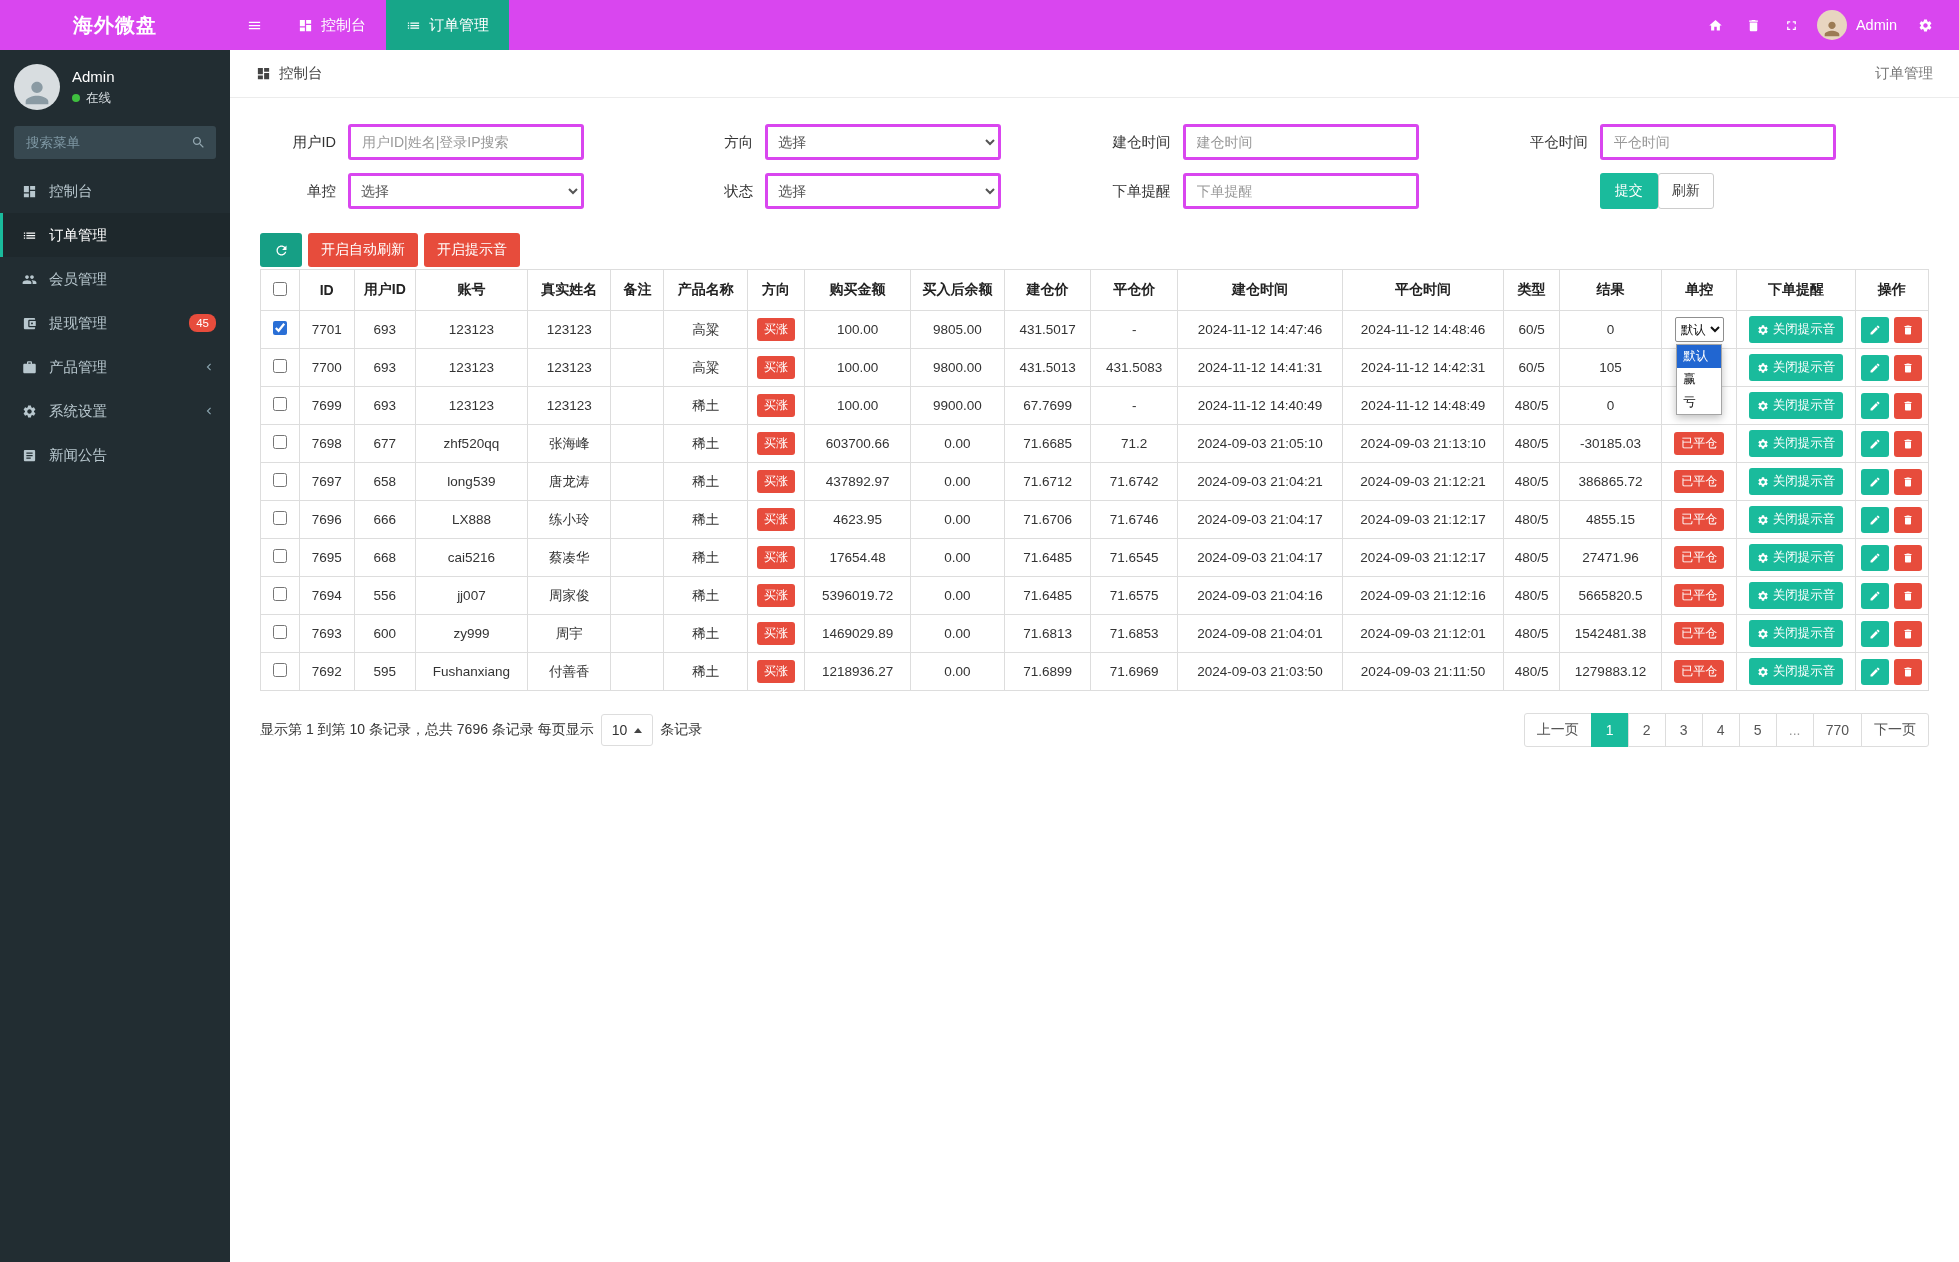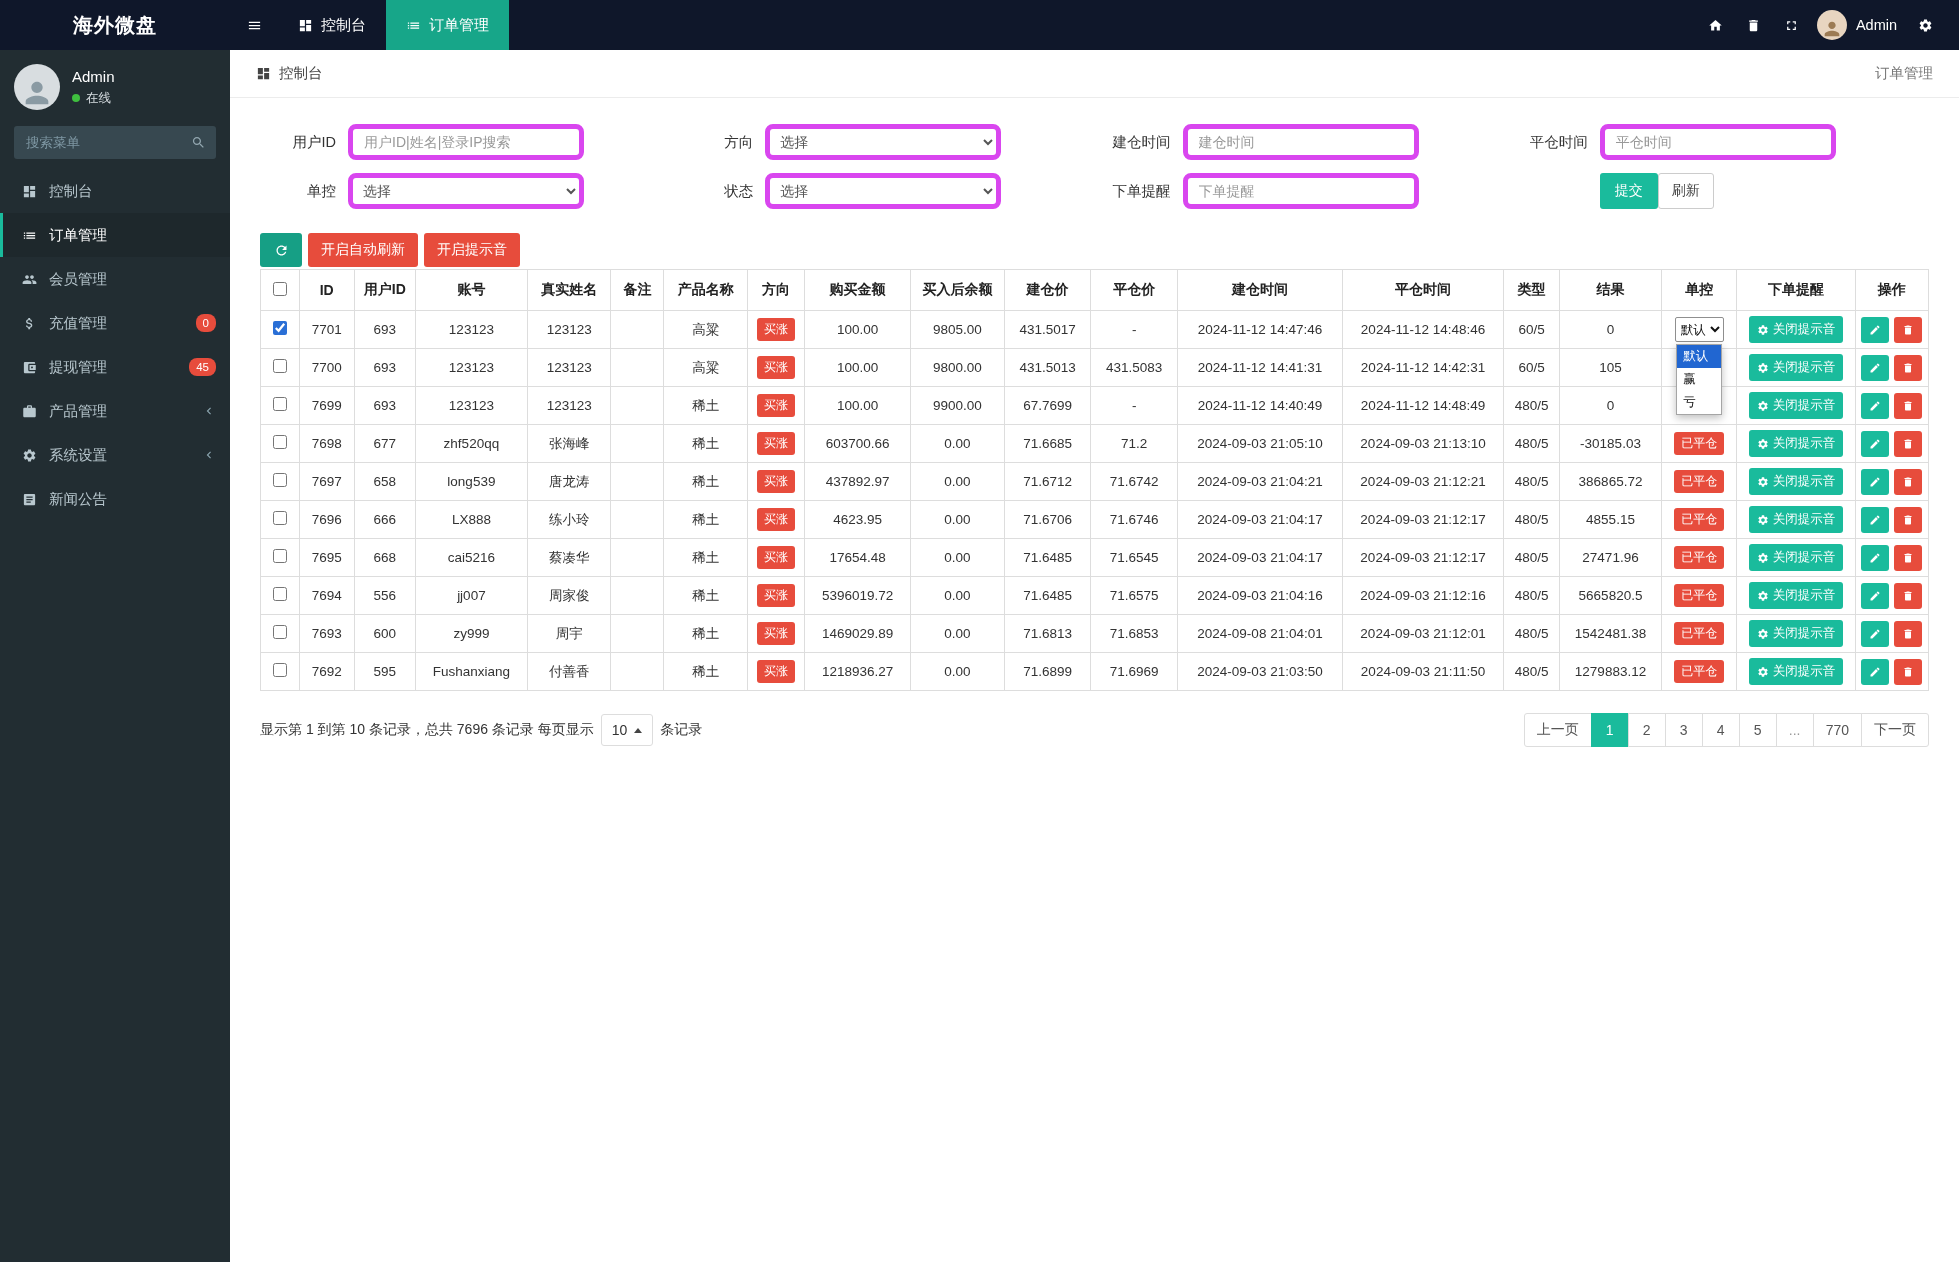--- a/index.html
+++ b/index.html
@@ -5,21 +5,21 @@
 *{box-sizing:border-box;margin:0;padding:0}
 html,body{width:1959px;height:1262px;overflow:hidden}
 body{font-family:"Liberation Sans","DejaVu Sans",sans-serif;font-size:14px;color:#333;background:#fff}
 input,select,button{font-family:inherit}
 input[type=checkbox]{accent-color:#2a6fd6;width:14px;height:14px}
 .ic{display:inline-flex;align-items:center;justify-content:center}
 .ic svg{width:15px;height:15px;fill:currentColor}
 .ic.sm svg{width:12px;height:12px}
 
 
-.topbar{height:50px;background:#0f172a;display:flex;color:#fff}
+.topbar{height:50px;background:#d946ef;display:flex;color:#fff}
 .logo{width:230px;display:flex;align-items:center;justify-content:center;font-size:20px;font-weight:bold;letter-spacing:1px;flex:none}
 .topbar-main{flex:1;display:flex;align-items:stretch;min-width:0}
 .icon-btn{background:transparent;border:0;color:#fff;display:flex;align-items:center;justify-content:center;cursor:pointer}
 .hamburger{width:48px}
 .topbar-tabs{display:flex}
 .top-tab{display:flex;align-items:center;gap:8px;padding:0 20px;font-size:15px;cursor:pointer}
 .top-tab.active{background:#17A689}
 .topbar-right{margin-left:auto;display:flex;align-items:center;gap:2px;padding-right:16px}
 .topbar-right .icon-btn{width:36px;height:50px}
 .avatar-sm{width:30px;height:30px;border-radius:50%;background:#e8d5c0;color:#9c7b54;display:flex;align-items:flex-end;justify-content:center;overflow:hidden;margin:0 5px;cursor:pointer}
@@ -52,21 +52,21 @@
 .main{flex:1;display:flex;flex-direction:column;background:#fff;min-width:0}
 .content-header{height:48px;flex:none;display:flex;align-items:center;justify-content:space-between;padding:0 26px;border-bottom:1px solid #ececec;color:#444;font-size:14.5px}
 .ch-left{display:flex;align-items:center;gap:8px}
 .ch-right{color:#777}
 .content-body{padding:26px 30px 0;flex:1;min-width:0}
 
 
 .filter-grid{display:grid;grid-template-columns:repeat(4,1fr);row-gap:13px}
 .ffield{display:flex;align-items:center}
 .ffield>label{width:88px;flex:none;text-align:right;padding-right:12px;font-size:14.5px;color:#333}
-.fcontrol{flex:1;max-width:236px;height:36px;border:5px solid #d946ef;border-radius:8px;padding:0 11px;font-size:14px;color:#555;background:#fff;outline:none}
+.fcontrol{flex:1;max-width:236px;height:36px;border:3px solid #d946ef;border-radius:3px;padding:0 11px;font-size:14px;color:#555;background:#fff;outline:none}
 .fcontrol::placeholder{color:#999}
 select.fcontrol{padding:0 6px}
 .btn-row{display:flex;}
 .btn{border:0;border-radius:3px;font-size:14px;cursor:pointer;display:inline-flex;align-items:center;justify-content:center}
 .btn-teal{background:#1ABB9C;color:#fff;height:36px;padding:0 15px}
 .btn-default{background:#fff;color:#444;border:1px solid #ccc;height:36px;padding:0 13px}
 
 
 .toolbar{margin-top:24px;display:flex;gap:6px}
 .btn-darkteal{background:#169F85;color:#fff;width:42px;height:34px}
@@ -239,29 +239,20 @@
           <span class="m-icon ic">
             <svg viewBox="0 0 24 24" fill="currentColor">
               <path d="M16 11c1.66 0 2.99-1.34 2.99-3S17.66 5 16 5s-3 1.34-3 3 1.34 3 3 3zm-8 0c1.66 0 2.99-1.34 2.99-3S9.66 5 8 5 5 6.34 5 8s1.34 3 3 3zm0 2c-2.33 0-7 1.17-7 3.5V19h14v-2.5c0-2.33-4.67-3.5-7-3.5zm8 0c-.29 0-.62.02-.97.05 1.16.84 1.97 1.97 1.97 3.45V19h6v-2.5c0-2.33-4.67-3.5-7-3.5z"></path>
             </svg>
           </span>
           <span class="m-label">会员管理</span>
         </li>
         <li class="menu-item">
           <span class="m-icon ic">
             <svg viewBox="0 0 24 24" fill="currentColor">
-              <path d="M11.8 10.9c-2.27-.59-3-1.2-3-2.15 0-1.09 1.01-1.85 2.7-1.85 1.78 0 2.44.85 2.5 2.1h2.21c-.07-1.72-1.12-3.3-3.21-3.81V3h-3v2.16c-1.94.42-3.5 1.68-3.5 3.61 0 2.31 1.91 3.46 4.7 4.13 2.5.6 3 1.48 3 2.41 0 .69-.49 1.79-2.7 1.79-2.06 0-2.87-.92-2.98-2.1h-2.2c.12 2.19 1.76 3.42 3.68 3.83V21h3v-2.15c1.95-.37 3.5-1.5 3.5-3.55 0-2.84-2.43-3.81-4.7-4.4z"></path>
-            </svg>
-          </span>
-          <span class="m-label">充值管理</span>
-          <span class="m-badge">0</span>
-        </li>
-        <li class="menu-item">
-          <span class="m-icon ic">
-            <svg viewBox="0 0 24 24" fill="currentColor">
               <path d="M21 18v1c0 1.1-.9 2-2 2H5c-1.11 0-2-.9-2-2V5c0-1.1.89-2 2-2h14c1.1 0 2 .9 2 2v1h-9c-1.11 0-2 .9-2 2v8c0 1.1.89 2 2 2h9zm-9-2h10V8H12v8zm4-2.5c-.83 0-1.5-.67-1.5-1.5s.67-1.5 1.5-1.5 1.5.67 1.5 1.5-.67 1.5-1.5 1.5z"></path>
             </svg>
           </span>
           <span class="m-label">提现管理</span>
           <span class="m-badge">45</span>
         </li>
         <li class="menu-item">
           <span class="m-icon ic">
             <svg viewBox="0 0 24 24" fill="currentColor">
               <path d="M20 6h-4V4c0-1.11-.89-2-2-2h-4c-1.11 0-2 .89-2 2v2H4c-1.11 0-1.99.89-1.99 2L2 19c0 1.11.89 2 2 2h16c1.11 0 2-.89 2-2V8c0-1.11-.89-2-2-2zm-6 0h-4V4h4v2z"></path>

